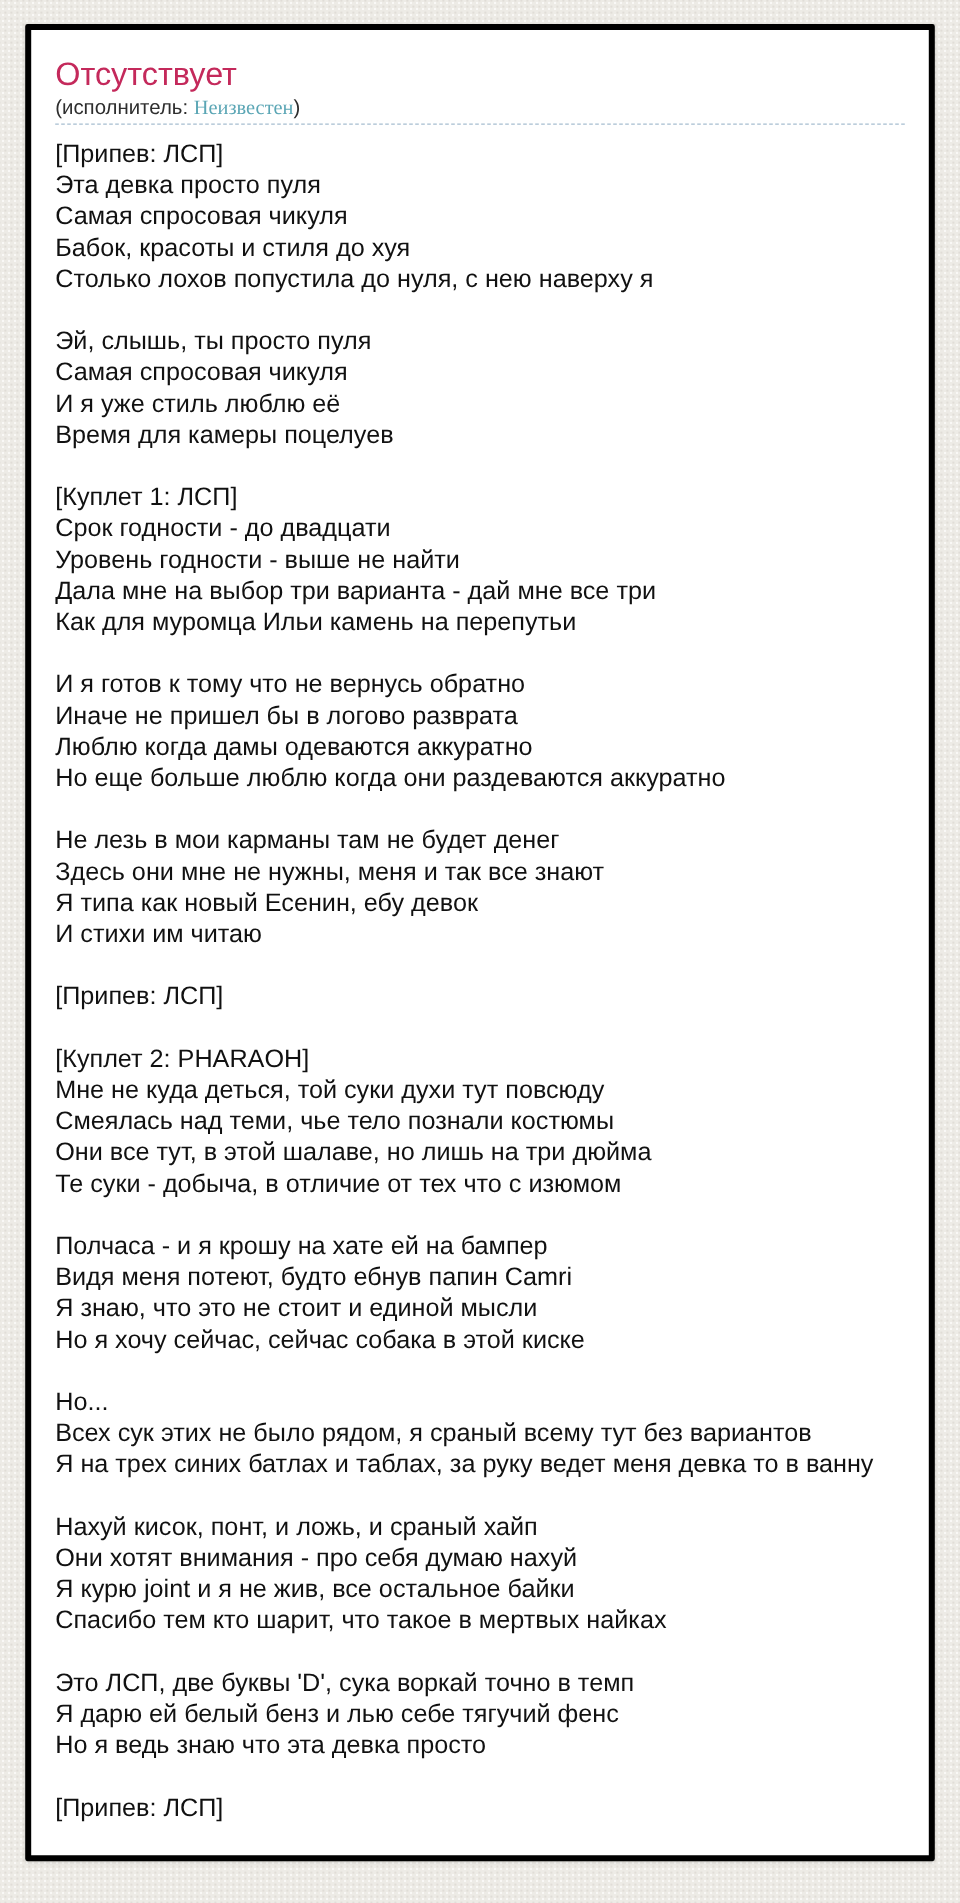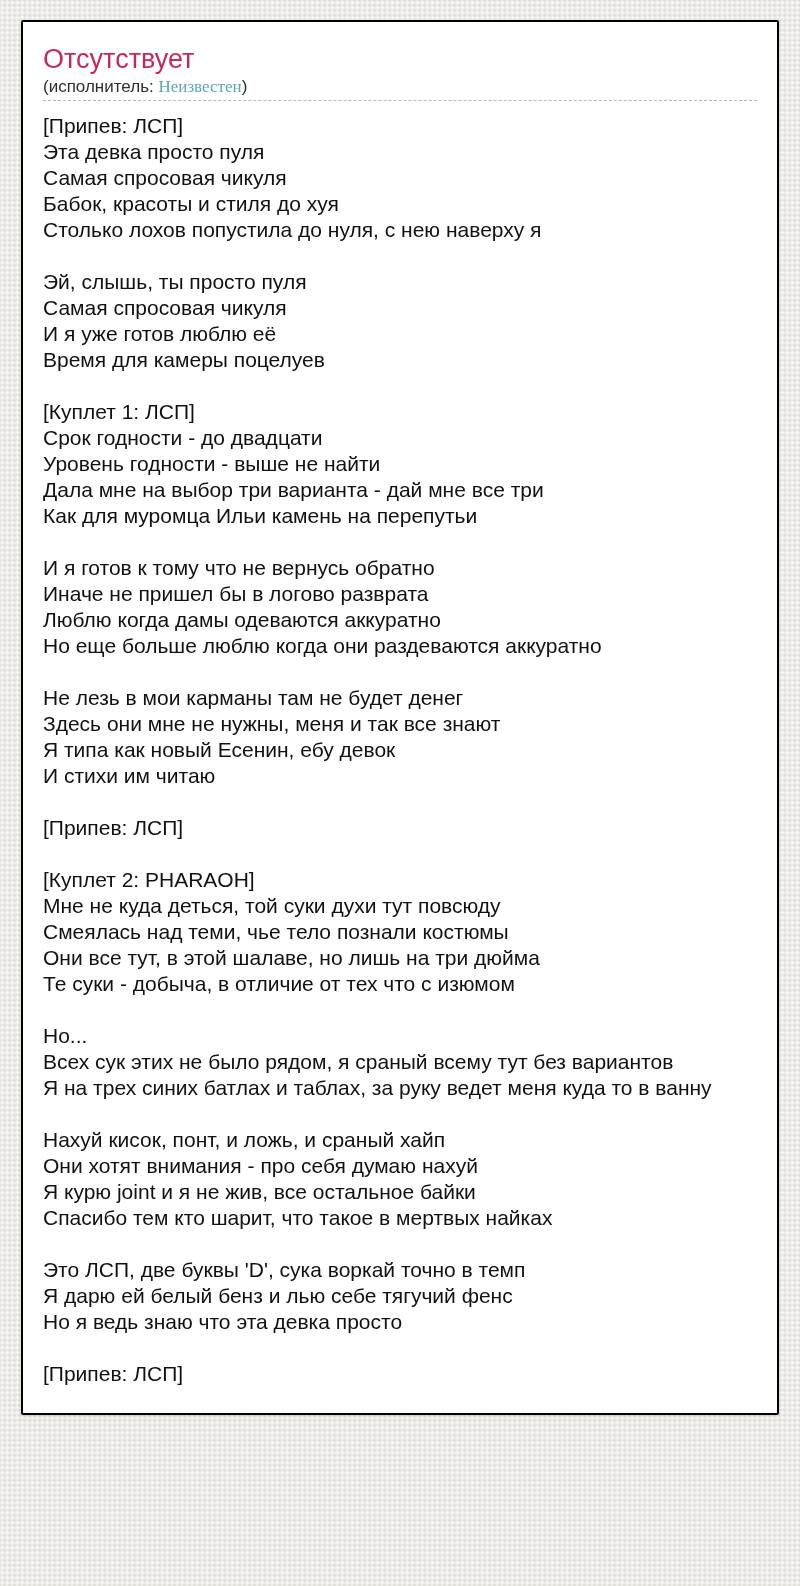--- a/index.html
+++ b/index.html
@@ -15,21 +15,21 @@
     background-image:
       radial-gradient(rgba(255,255,255,0.65) 1px, transparent 1.3px),
       radial-gradient(rgba(145,135,122,0.14) 1px, transparent 1.3px);
     background-size: 5px 5px, 5px 5px;
     background-position: 0 0, 2px 3px;
   }
   .card {
     width: 758px;
     margin: 20px auto 0 auto;
     background: #ffffff;
-    border: 2px solid #000000;
+    border: 5px solid #000000;
     border-radius: 2px;
     box-shadow: 0 1px 3px rgba(0,0,0,0.12);
     padding: 22px 20px 26px 20px;
   }
   .song-title {
     margin: 0 0 2px 0;
     font-size: 27px;
     line-height: 30px;
     font-weight: normal;
     color: #c4295b;
@@ -67,21 +67,21 @@
       <div class="stanza">
         <div class="line">[Припев: ЛСП]</div>
         <div class="line">Эта девка просто пуля</div>
         <div class="line">Самая спросовая чикуля</div>
         <div class="line">Бабок, красоты и стиля до хуя</div>
         <div class="line">Столько лохов попустила до нуля, с нею наверху я</div>
       </div>
       <div class="stanza">
         <div class="line">Эй, слышь, ты просто пуля</div>
         <div class="line">Самая спросовая чикуля</div>
-        <div class="line">И я уже готов люблю её</div>
+        <div class="line">И я уже стиль люблю её</div>
         <div class="line">Время для камеры поцелуев</div>
       </div>
       <div class="stanza">
         <div class="line">[Куплет 1: ЛСП]</div>
         <div class="line">Срок годности - до двадцати</div>
         <div class="line">Уровень годности - выше не найти</div>
         <div class="line">Дала мне на выбор три варианта - дай мне все три</div>
         <div class="line">Как для муромца Ильи камень на перепутьи</div>
       </div>
       <div class="stanza">
@@ -100,23 +100,29 @@
         <div class="line">[Припев: ЛСП]</div>
       </div>
       <div class="stanza">
         <div class="line">[Куплет 2: PHARAOH]</div>
         <div class="line">Мне не куда деться, той суки духи тут повсюду</div>
         <div class="line">Смеялась над теми, чье тело познали костюмы</div>
         <div class="line">Они все тут, в этой шалаве, но лишь на три дюйма</div>
         <div class="line">Те суки - добыча, в отличие от тех что с изюмом</div>
       </div>
       <div class="stanza">
+        <div class="line">Полчаса - и я крошу на хате ей на бампер</div>
+        <div class="line">Видя меня потеют, будто ебнув папин Camri</div>
+        <div class="line">Я знаю, что это не стоит и единой мысли</div>
+        <div class="line">Но я хочу сейчас, сейчас собака в этой киске</div>
+      </div>
+      <div class="stanza">
         <div class="line">Но...</div>
         <div class="line">Всех сук этих не было рядом, я сраный всему тут без вариантов</div>
-        <div class="line">Я на трех синих батлах и таблах, за руку ведет меня куда то в ванну</div>
+        <div class="line">Я на трех синих батлах и таблах, за руку ведет меня девка то в ванну</div>
       </div>
       <div class="stanza">
         <div class="line">Нахуй кисок, понт, и ложь, и сраный хайп</div>
         <div class="line">Они хотят внимания - про себя думаю нахуй</div>
         <div class="line">Я курю joint и я не жив, все остальное байки</div>
         <div class="line">Спасибо тем кто шарит, что такое в мертвых найках</div>
       </div>
       <div class="stanza">
         <div class="line">Это ЛСП, две буквы 'D', сука воркай точно в темп</div>
         <div class="line">Я дарю ей белый бенз и лью себе тягучий фенс</div>

